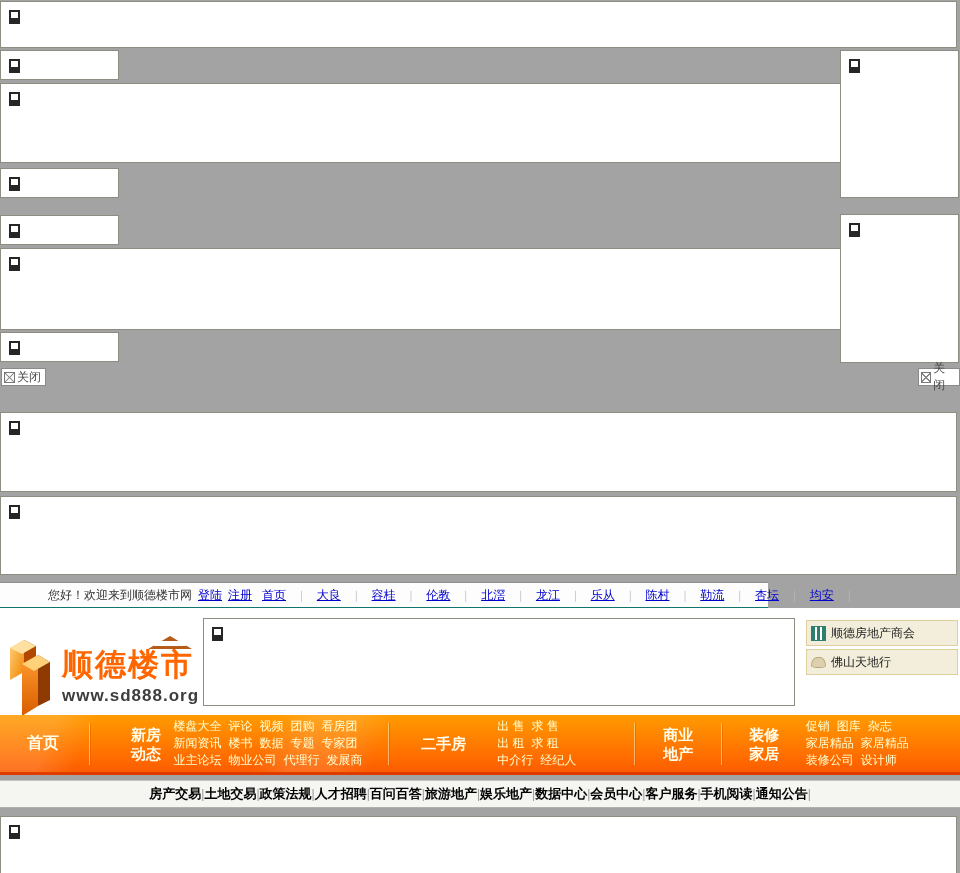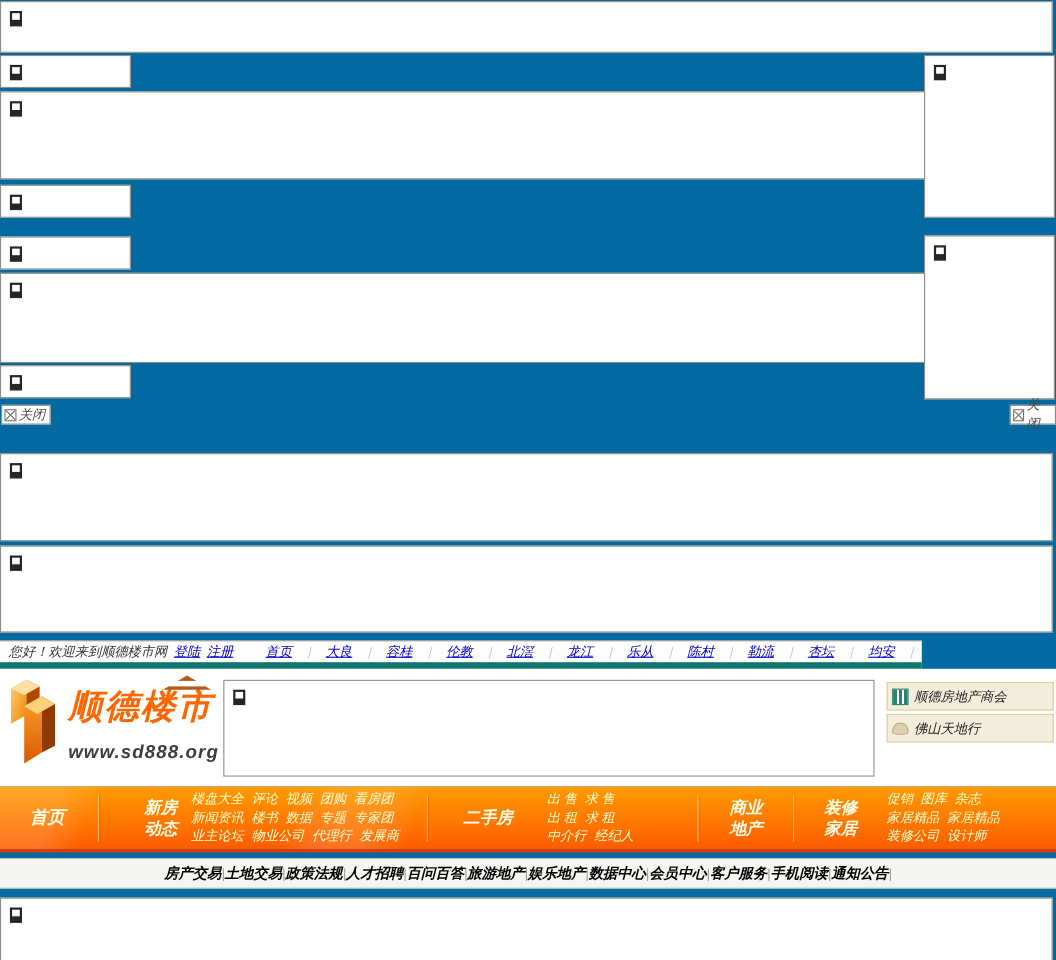--- a/index.html
+++ b/index.html
@@ -1,54 +1,54 @@
 <!DOCTYPE html>
 <html><head>
 <meta charset="utf-8">
 <style>
   * { margin:0; padding:0; box-sizing:border-box; }
   html,body { background:#fff; }
   body { font-family:"Liberation Sans","DejaVu Sans",sans-serif; }
-  .stage { position:relative; width:960px; height:873px; overflow:hidden; background:#0369a1; margin:0 auto;font-style:italic; }
+  .stage { position:relative; width:960px; height:873px; overflow:hidden; background:#a3a3a3; margin:0 auto; }
 
   
   .adbox { position:absolute; background:#fff; border:1px solid #8f8d82; }
   .bimg { position:absolute; left:8px; top:8px; width:11px; height:14px; background:#262626; }
   .bimg::after { content:""; position:absolute; left:2px; right:2px; top:2px; height:6px; background:#fff; }
 
   
   .closebtn { position:absolute; height:18px; display:inline-flex; align-items:center; gap:2px;
               border:1px solid #8a8a8a; background:#fff; padding:0 4px 0 2px; cursor:pointer;
               font-size:12px; color:#4a4a4a; }
   .xicon { width:11px; height:11px; border:1px solid #777; display:inline-block;
            background:
              linear-gradient(45deg, transparent 44%, #888 46%, #888 54%, transparent 56%),
              linear-gradient(-45deg, transparent 44%, #888 46%, #888 54%, transparent 56%); }
 
   
-  .welcome { position:absolute; left:0; top:582px; width:838px; height:26px;
-             border-top:1px solid #8f8f8f; border-bottom:6px solid #0f766e; background:#fdfdfd;
-             display:flex; align-items:center; justify-content:space-between; font-size:12px; color:#333; }
+  .welcome { position:absolute; left:0; top:582px; width:768px; height:26px;
+             border-top:1px solid #8f8f8f; border-bottom:1px solid #0f766e; background:#fdfdfd;
+             display:flex; align-items:center; justify-content:space-between; font-size:12px; color:#333;padding-left:40px; }
   .welcome-left { padding-left:8px; display:flex; align-items:center; gap:6px; white-space:nowrap; }
   .welcome a { color:#0000cc; text-decoration:underline; cursor:pointer; }
   .city-links { display:flex; align-items:center; padding-right:4px; white-space:nowrap; }
   .city-link { color:#222; padding:0 10px; cursor:pointer; text-decoration:none; }
   .vsep { color:#bbb; font-size:11px; }
 
   
   .header { position:absolute; left:0; top:608px; width:960px; height:107px; background:#fff; }
-  .logo { position:absolute; left:4px; top:0; width:196px; height:92px; cursor:pointer; }
+  .logo { position:absolute; left:4px; top:22px; width:196px; height:92px; cursor:pointer; }
   .logo-mark { position:absolute; left:2px; top:0; }
   .logo-text { position:absolute; left:58px; top:18px; }
   .logo-title { font-size:31px; font-weight:bold; color:#ff6600; letter-spacing:2px; line-height:34px; }
   .logo-roof { position:absolute; left:86px; top:-12px; width:0; height:0;
                border-left:22px solid transparent; border-right:22px solid transparent;
                border-bottom:13px solid #b04a00; opacity:.9; }
   .logo-roof::after { content:""; position:absolute; left:-16px; top:5px; width:32px; height:5px; background:#fff; }
-  .logo-url { font-size:17px; font-weight:bold; color:#3d3d3d; letter-spacing:1px; margin-top:14px; }
+  .logo-url { font-size:17px; font-weight:bold; color:#3d3d3d; letter-spacing:1px; margin-top:4px; }
 
   .center-ad { left:203px; top:10px; width:592px; height:88px; }
   .header .adbox { position:absolute; }
 
   .partners { position:absolute; left:806px; top:12px; width:152px; display:flex; flex-direction:column; gap:3px;justify-content:flex-end; }
   .pbtn { height:26px; background:#f3eedb; border:1px solid #ddcf9e; display:flex; align-items:center;
           gap:5px; padding:0 4px; font-size:12px; color:#222; cursor:pointer; white-space:nowrap; overflow:hidden; }
   .picon { flex:0 0 auto; width:15px; height:15px; display:inline-block; }
   .picon0 { background:repeating-linear-gradient(90deg,#2e7f6e 0 3px,#fff 3px 5px); border:1px solid #2e7f6e; }
   .picon1 { width:13px; height:13px; transform:rotate(45deg); background:#8fa3cc; border:1px solid #6b83b5;

